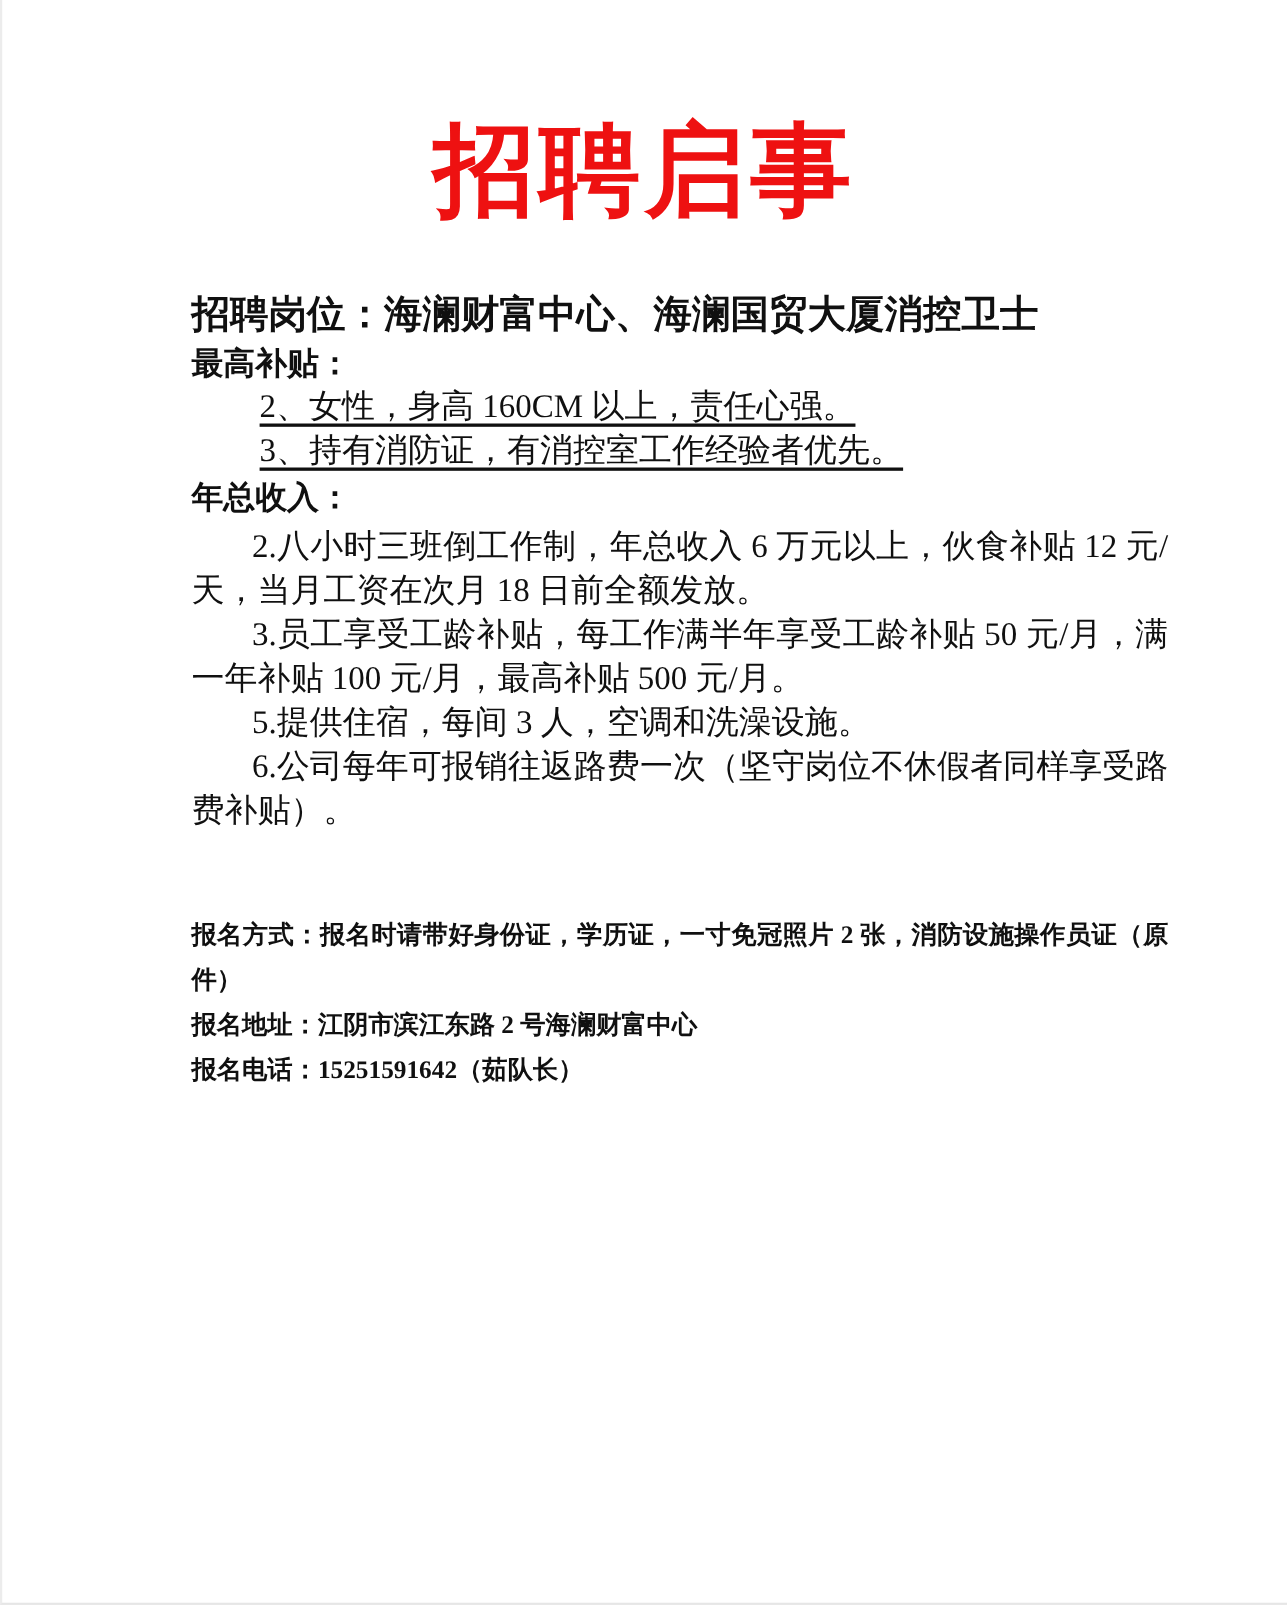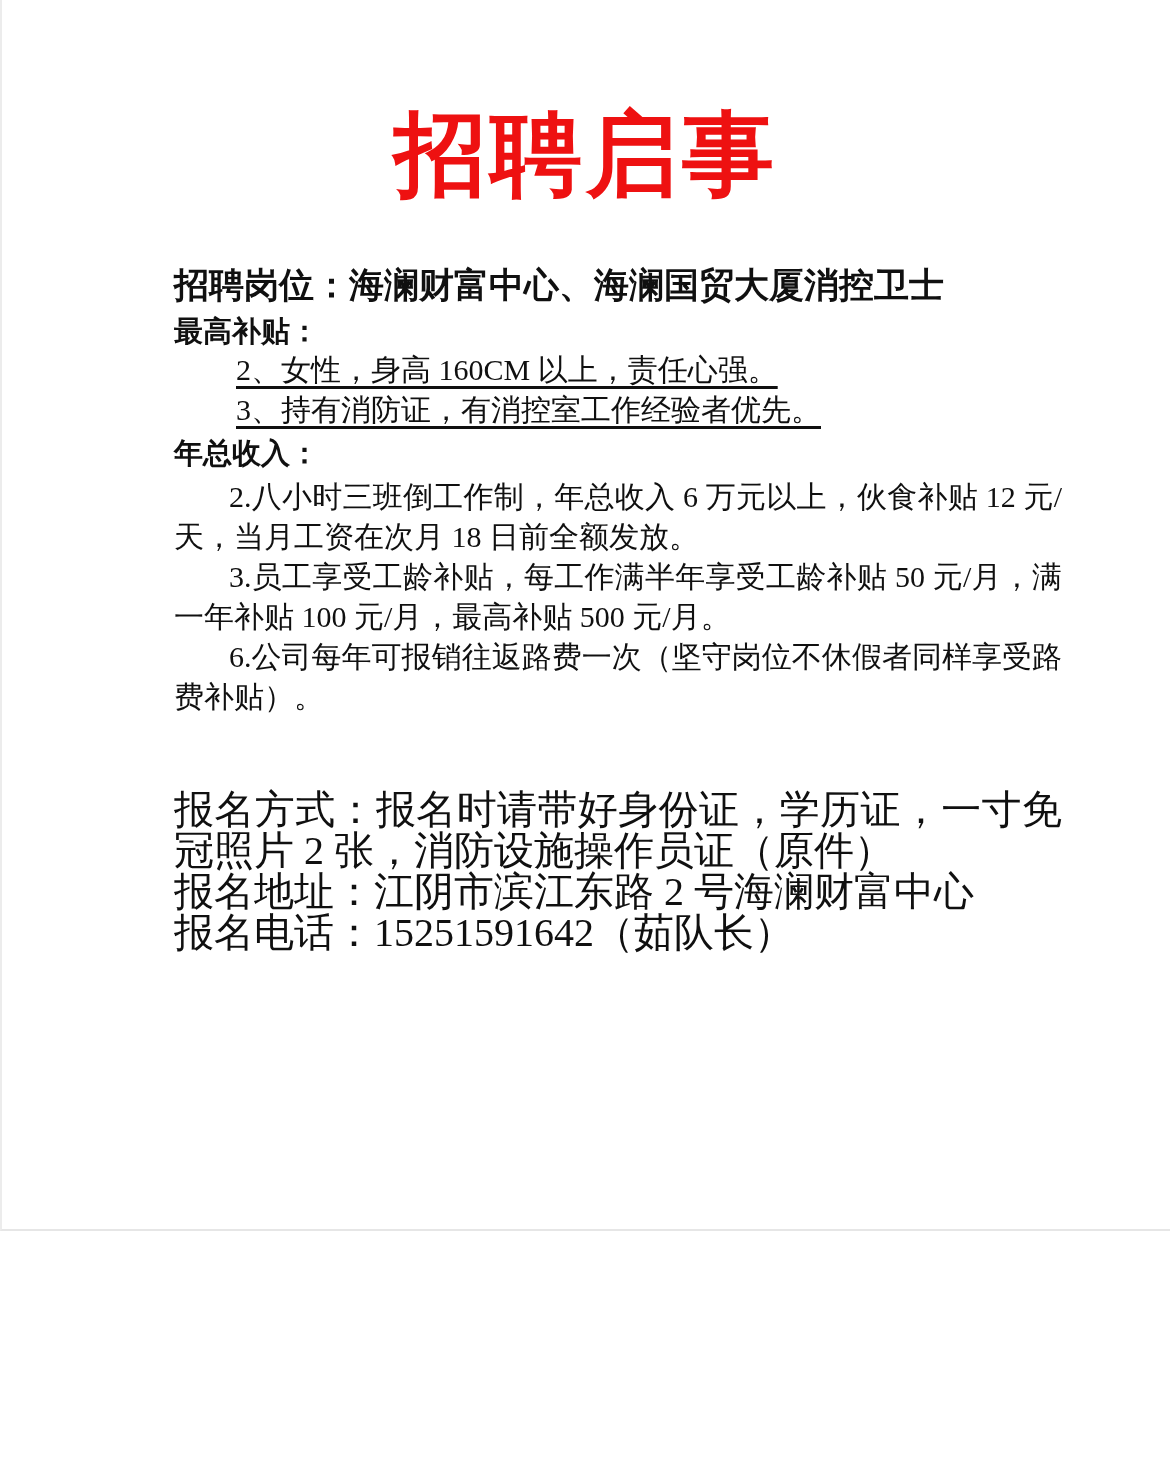--- a/index.html
+++ b/index.html
@@ -3,21 +3,21 @@
 <meta charset="utf-8">
 <style>
   html, body {
     margin: 0;
     padding: 0;
     background: #ffffff;
   }
   .page {
     position: relative;
     width: 1170px;
-    height: 1231px;
+    height: 1459px;
     box-sizing: border-box;
     background: #ffffff;
     border-left: 2px solid #ececec;
     border-bottom: 2px solid #e6e6e6;
     font-family: "Liberation Serif", "DejaVu Serif", serif;
     color: #101010;
     overflow: hidden;
   }
   .doc-title {
     margin: 0;
@@ -59,22 +59,22 @@
   }
   .salary-item {
     margin: 0;
     font-size: 30px;
     line-height: 40px;
     text-indent: 55px;
     text-align: justify;
   }
   .application {
     margin-top: 72px;
-    font-weight: 400;
-    font-size: 40px;
+    font-weight: 700;
+    font-size: 23px;
     line-height: 41px;
   }
   .app-line {
     margin: 0;
     text-align: justify;
   }
 </style>
 </head>
 <body>
 
@@ -89,20 +89,21 @@
     <p class="sub-heading">最高补贴：</p>
 
     <p class="req-item"><span class="u">2、女性，身高 160CM 以上，责任心强。</span></p>
     <p class="req-item"><span class="u">3、持有消防证，有消控室工作经验者优先。</span></p>
 
     <p class="sub-heading">年总收入：</p>
 
     <div class="salary-group">
       <p class="salary-item">2.八小时三班倒工作制，年总收入 6 万元以上，伙食补贴 12 元/天，当月工资在次月 18 日前全额发放。</p>
       <p class="salary-item">3.员工享受工龄补贴，每工作满半年享受工龄补贴 50 元/月，满一年补贴 100 元/月，最高补贴 500 元/月。</p>
+      <p class="salary-item">5.提供住宿，每间 3 人，空调和洗澡设施。</p>
       <p class="salary-item">6.公司每年可报销往返路费一次（坚守岗位不休假者同样享受路费补贴）。</p>
     </div>
 
     <div class="application">
       <p class="app-line">报名方式：报名时请带好身份证，学历证，一寸免冠照片 2 张，消防设施操作员证（原件）</p>
       <p class="app-line">报名地址：江阴市滨江东路 2 号海澜财富中心</p>
       <p class="app-line">报名电话：15251591642（茹队长）</p>
     </div>
 
   </div>

